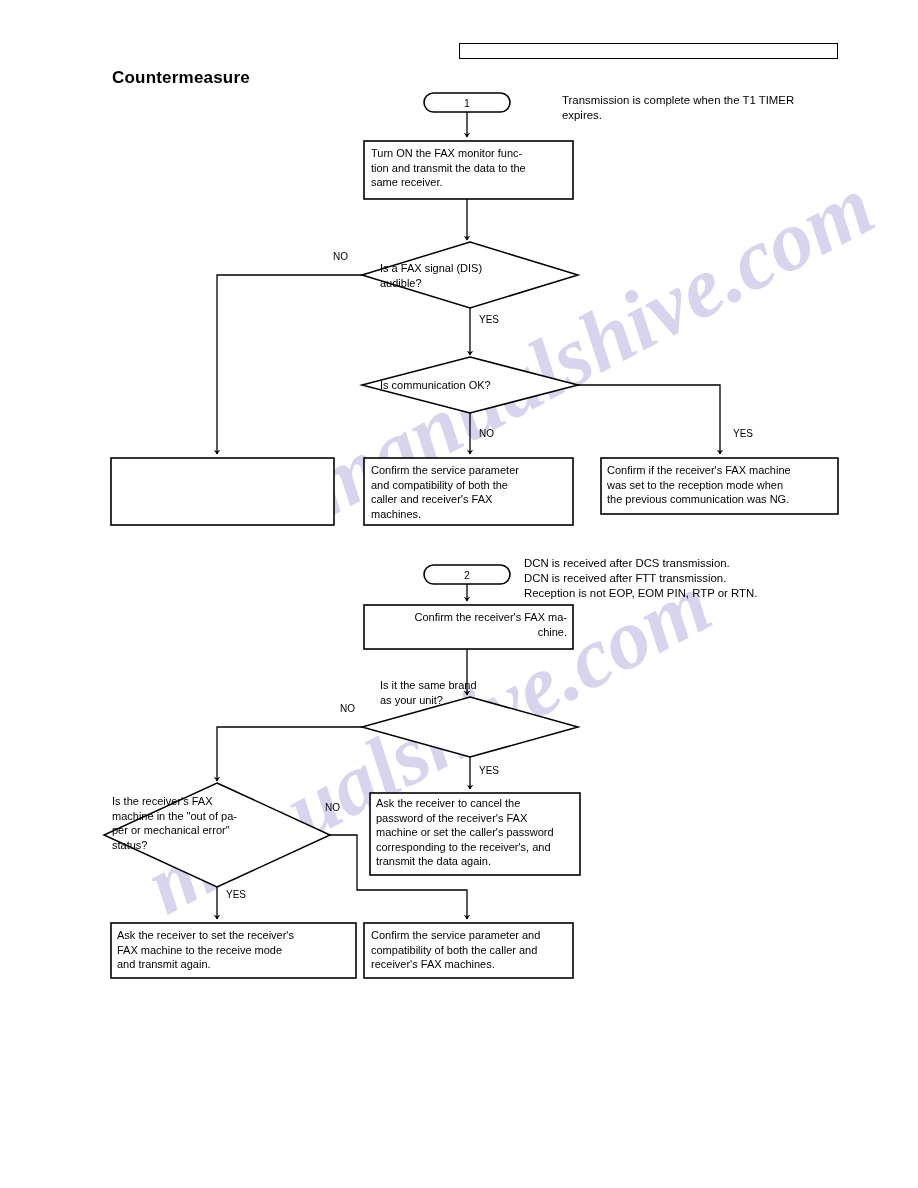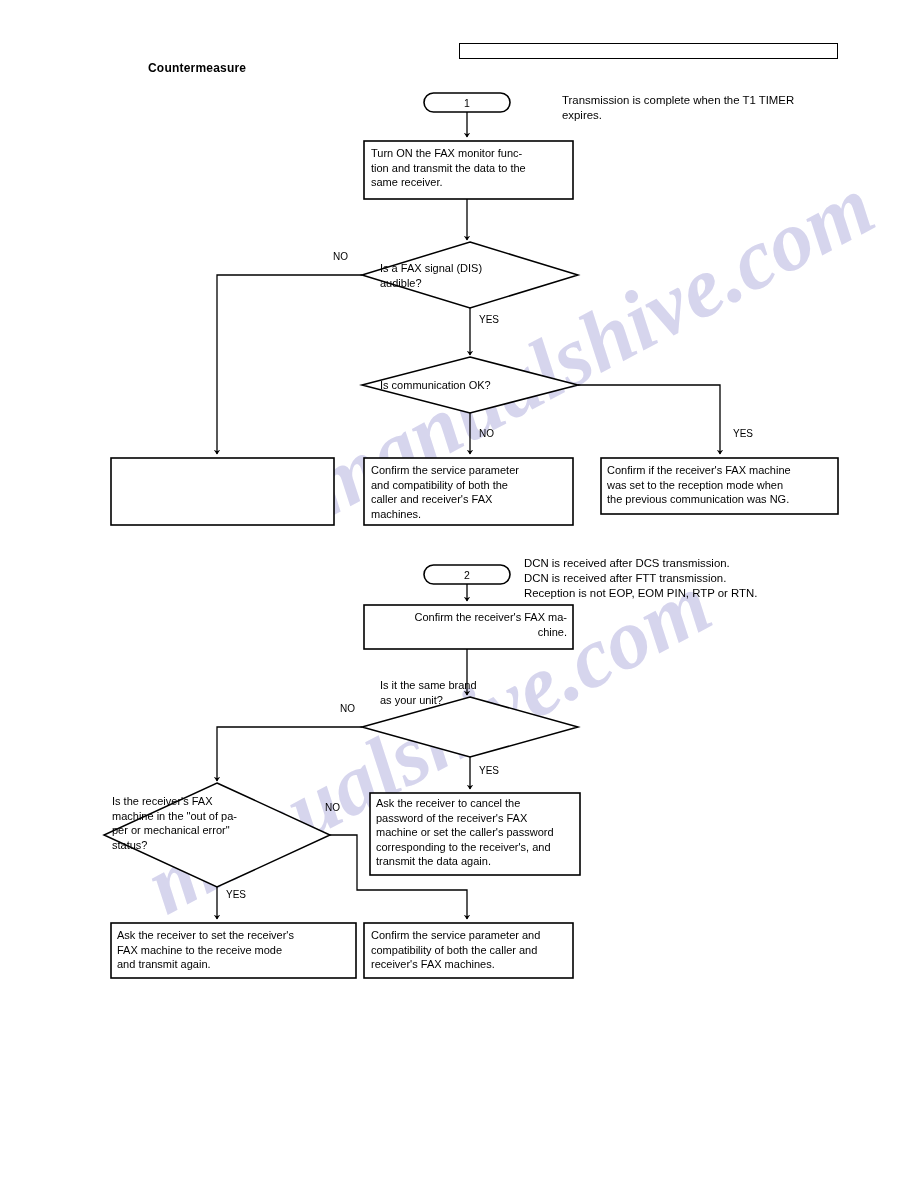--- a/index.html
+++ b/index.html
@@ -39,27 +39,26 @@
   #flow-layer {
     position: absolute;
     left: 0; top: 0;
     width: 918px;
     height: 1188px;
     z-index: 2;
   }
   #section-title {
     position: absolute;
     left: 112px;
-    top: 61px;
-    font-size: 12px;
+    top: 68px;
+    font-size: 17px;
     font-weight: bold;
     letter-spacing: 0.2px;
     z-index: 4;
     white-space: nowrap;
-    margin-left: 36px;
   }
   #header-bar {
     position: absolute;
     left: 459px;
     top: 43px;
     width: 377px;
     height: 14px;
     border: 1.2px solid #000;
     background: #fff;
     z-index: 4;

